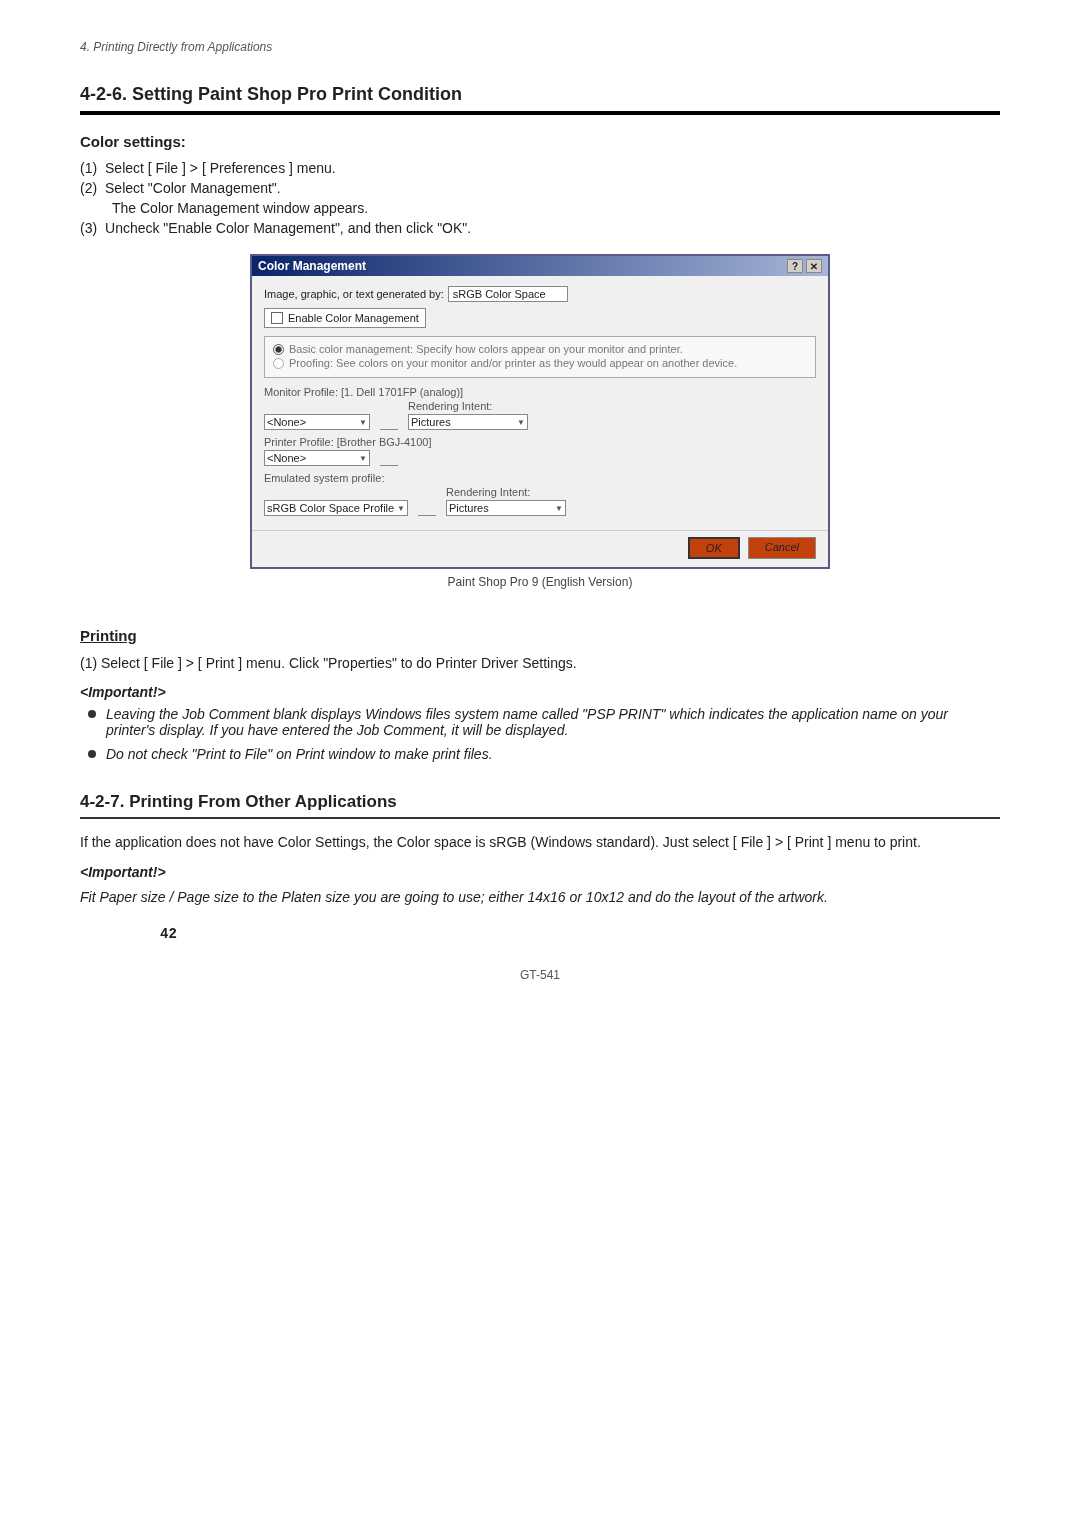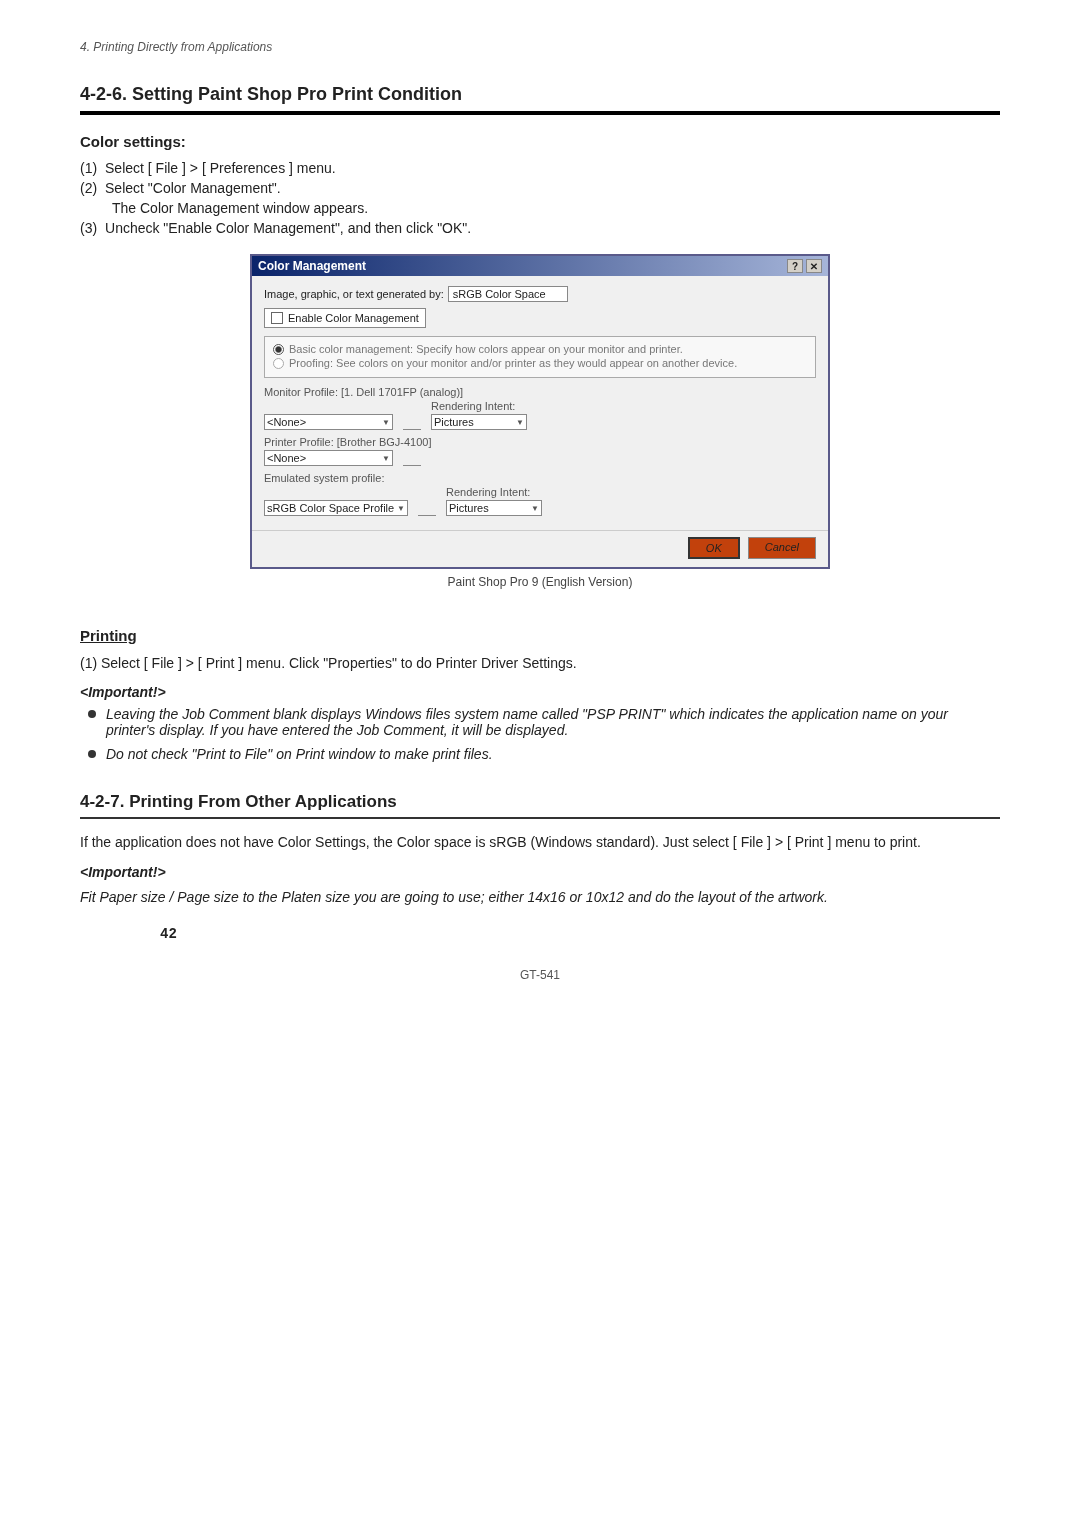--- a/index.html
+++ b/index.html
@@ -160,21 +160,21 @@
     .profile-label {
       font-size: 11px;
       color: #555;
       margin-bottom: 2px;
     }
     .select-box {
       background: white;
       border: 1px solid #888;
       padding: 1px 2px;
       font-size: 11px;
-      width: 129px;
+      width: 106px;
       display: flex;
       align-items: center;
       justify-content: space-between;
     }
     .select-arrow {
       font-size: 8px;
       color: #555;
     }
     .rendering-box {
       display: flex;
@@ -183,21 +183,21 @@
     .rendering-label {
       font-size: 11px;
       color: #555;
       margin-bottom: 2px;
     }
     .rendering-select {
       background: white;
       border: 1px solid #888;
       padding: 1px 2px;
       font-size: 11px;
-      width: 96px;
+      width: 120px;
       display: flex;
       align-items: center;
       justify-content: space-between;
     }
     .profile-section {
       display: flex;
       align-items: flex-end;
       gap: 8px;
       margin-bottom: 6px;
     }

